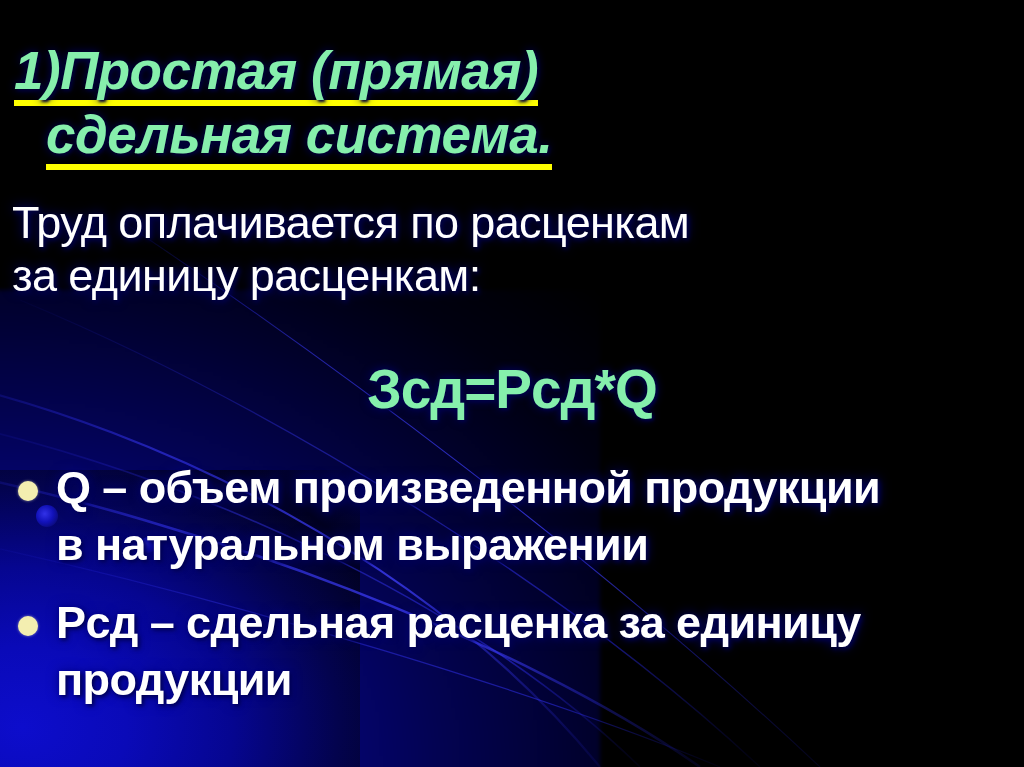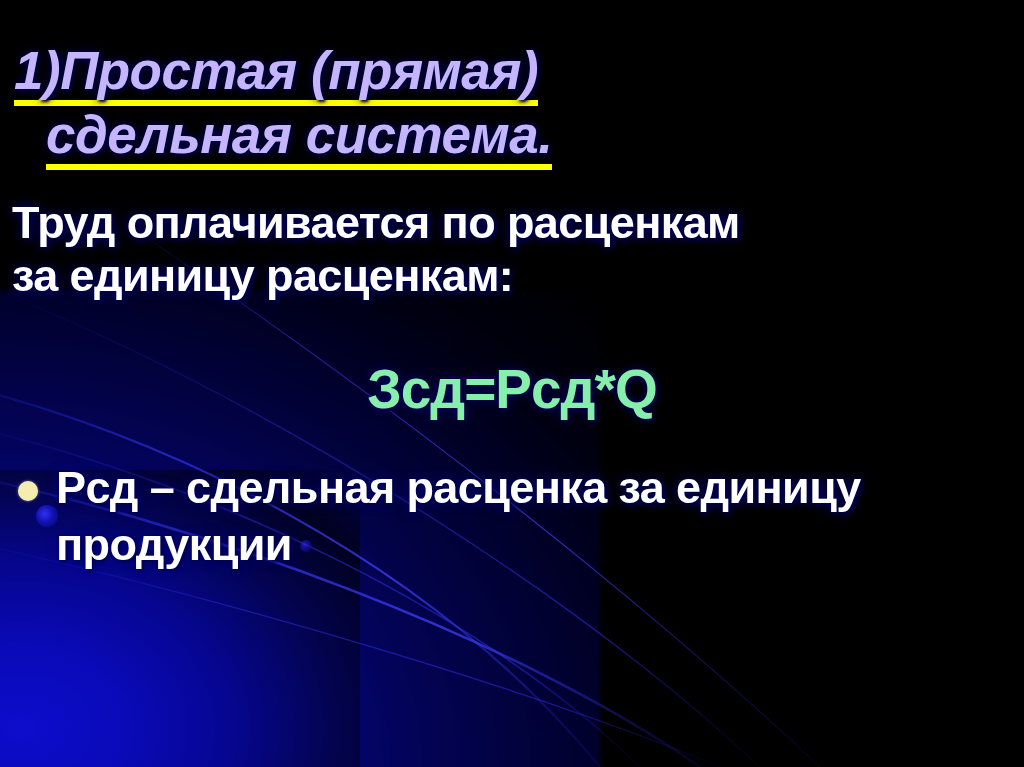--- a/index.html
+++ b/index.html
@@ -75,21 +75,21 @@
   .content {
     position: absolute;
     inset: 0;
   }
 
   .title {
     position: absolute;
     left: 0;
     top: 6px;
     width: 1024px;
-    color: #c4b5fd;
+    color: #86efac;
     font-weight: bold;
     font-style: italic;
     font-size: 53px;
     line-height: 1.08;
     letter-spacing: -0.5px;
     text-shadow: 2px 2px 3px #000033, 0 0 10px #000066;
   }
 
   .title-line {
     display: block;
@@ -104,21 +104,21 @@
 
   .title-line-1 { padding-left: 14px; }
   .title-line-2 { padding-left: 46px; }
 
   .lead {
     position: absolute;
     left: 12px;
     top: 196px;
     width: 980px;
     color: #ffffff;
-    font-weight: bold;
+    font-weight: normal;
     font-size: 45px;
     line-height: 1.18;
     letter-spacing: -0.6px;
     text-shadow: 2px 2px 4px #00004d, 0 0 12px #000080;
   }
 
   .lead span { display: block; white-space: nowrap; }
 
   .formula {
     position: absolute;
@@ -213,20 +213,27 @@
 
     <div class="lead">
       <span>Труд оплачивается по расценкам</span>
       <span>за единицу расценкам:</span>
     </div>
 
     <div class="formula">Зсд=Рсд*Q</div>
 
     <div class="bullets">
 
+      <div class="bullet-item">
+        <span class="bullet-marker"></span>
+        <span class="bullet-text">
+          <span class="ln">Q – объем произведенной продукции</span>
+          <span class="ln">в натуральном выражении</span>
+        </span>
+      </div>
 
       <div class="bullet-item">
         <span class="bullet-marker"></span>
         <span class="bullet-text">
           <span class="ln">Рсд – сдельная расценка за единицу</span>
           <span class="ln">продукции</span>
         </span>
       </div>
 
     </div>

